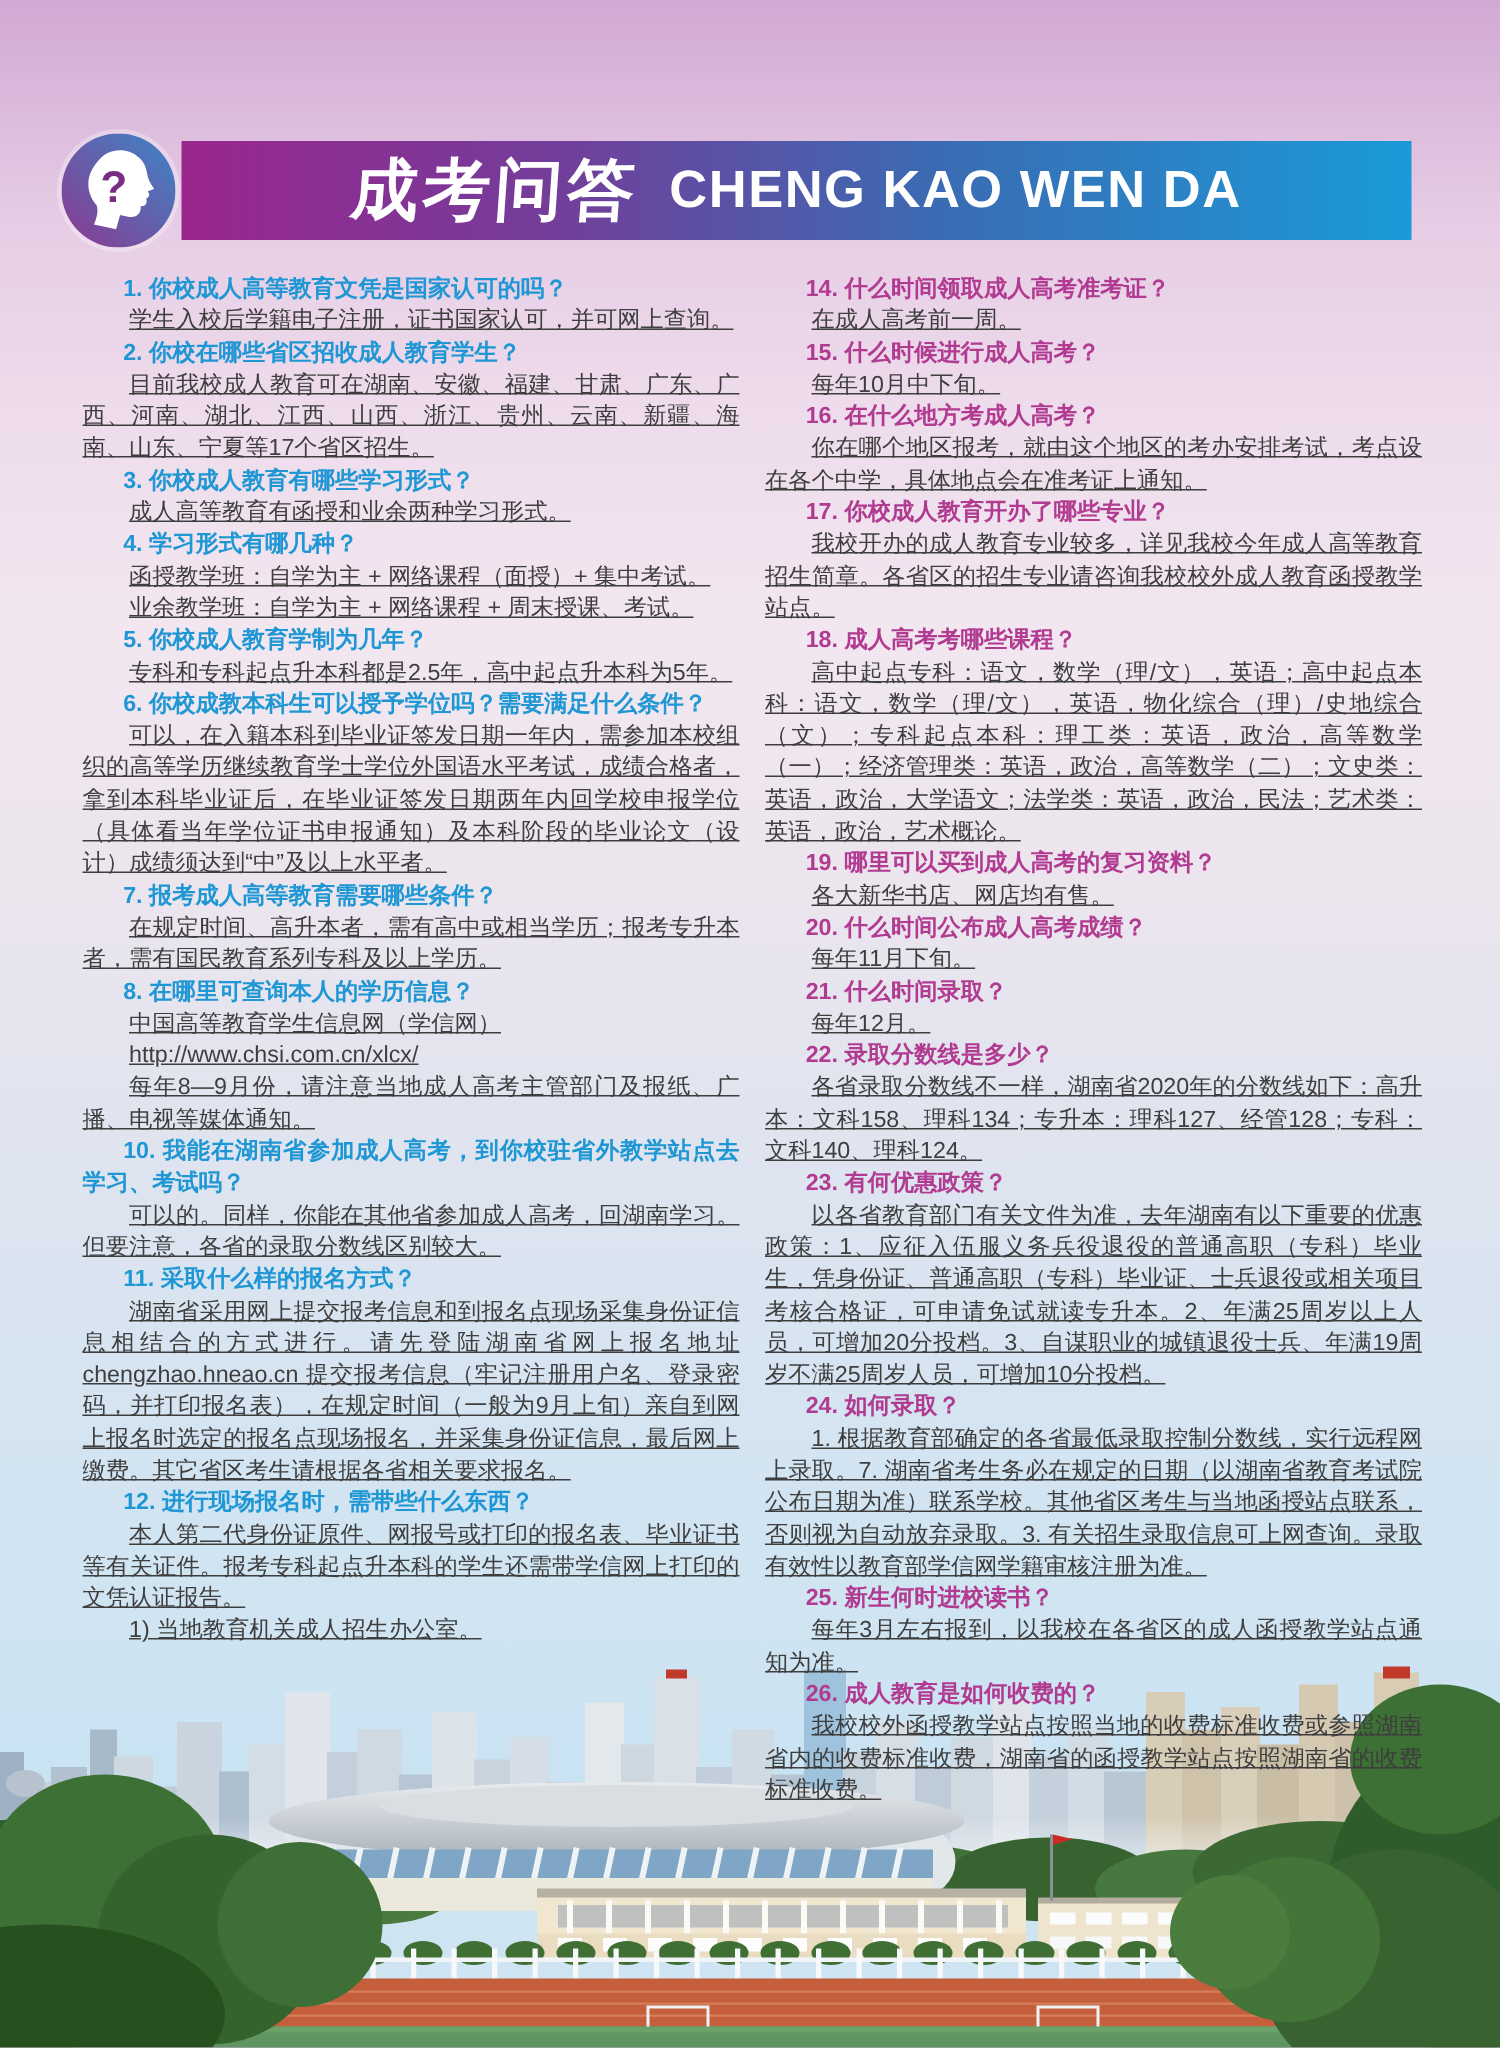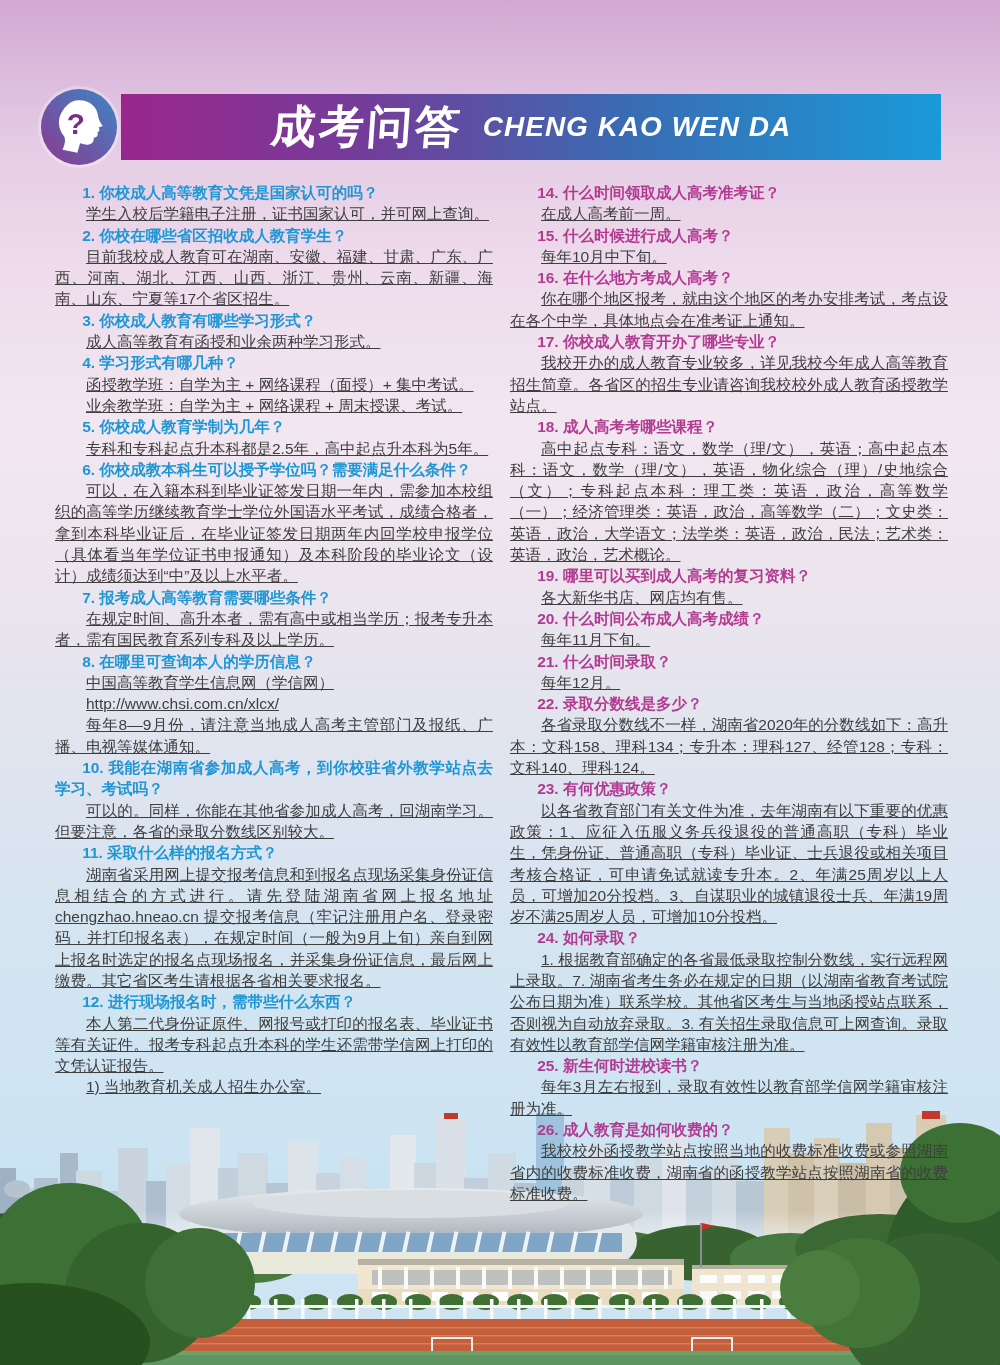--- a/index.html
+++ b/index.html
@@ -10,21 +10,21 @@
       #d2a9d3 0%, #d9b6da 4%, #e6cde5 11%, #eedcec 20%, #f2e7f0 31%,
       #ece5ee 43%, #e0e4ef 55%, #d7e4f1 66%, #d0e4f2 76%, #cfe4f2 100%);
   }
   
   .banner{
     position:absolute;left:121px;top:94px;width:820px;height:66px;
     background:linear-gradient(90deg,#9a268d 0%,#733d9a 30%,#3a6cb3 62%,#1a9ad8 100%);
     display:flex;align-items:center;justify-content:center;gap:20px;
   }
   .banner .cn{font-size:45px;font-weight:bold;color:#fff;letter-spacing:3px;transform:skewX(-4deg);}
-  .banner .en{font-size:28px;font-weight:bold;font-style:italic;color:#fff;letter-spacing:1px;}
+  .banner .en{font-size:35px;font-weight:bold;color:#fff;letter-spacing:1px;}
   .badge{
     position:absolute;left:41px;top:89px;width:76px;height:76px;border-radius:50%;
     box-shadow:0 0 0 3px rgba(255,255,255,0.30);
   }
   
   .col{
     position:absolute;top:182px;width:438px;
     font-size:15.5px;line-height:21.3px;color:#3e3e3e;text-align:justify;
   }
   .col-left{left:55px;}
@@ -392,18 +392,18 @@
       <div class="a">每年11月下旬。</div>
       <div class="q">21. 什么时间录取？</div>
       <div class="a">每年12月。</div>
       <div class="q">22. 录取分数线是多少？</div>
       <div class="a">各省录取分数线不一样，湖南省2020年的分数线如下：高升本：文科158、理科134；专升本：理科127、经管128；专科：文科140、理科124。</div>
       <div class="q">23. 有何优惠政策？</div>
       <div class="a">以各省教育部门有关文件为准，去年湖南有以下重要的优惠政策：1、应征入伍服义务兵役退役的普通高职（专科）毕业生，凭身份证、普通高职（专科）毕业证、士兵退役或相关项目考核合格证，可申请免试就读专升本。2、年满25周岁以上人员，可增加20分投档。3、自谋职业的城镇退役士兵、年满19周岁不满25周岁人员，可增加10分投档。</div>
       <div class="q">24. 如何录取？</div>
       <div class="a">1. 根据教育部确定的各省最低录取控制分数线，实行远程网上录取。7. 湖南省考生务必在规定的日期（以湖南省教育考试院公布日期为准）联系学校。其他省区考生与当地函授站点联系，否则视为自动放弃录取。3. 有关招生录取信息可上网查询。录取有效性以教育部学信网学籍审核注册为准。</div>
       <div class="q">25. 新生何时进校读书？</div>
-      <div class="a">每年3月左右报到，录取有效性以教育部学信网学籍审核注册为准。</div>
+      <div class="a">每年3月左右报到，以我校在各省区的成人函授教学站点通知为准。</div>
       <div class="q">26. 成人教育是如何收费的？</div>
       <div class="a">我校校外函授教学站点按照当地的收费标准收费或参照湖南省内的收费标准收费，湖南省的函授教学站点按照湖南省的收费标准收费。</div>
     </div>
 
 </div>
 
 </body></html>

